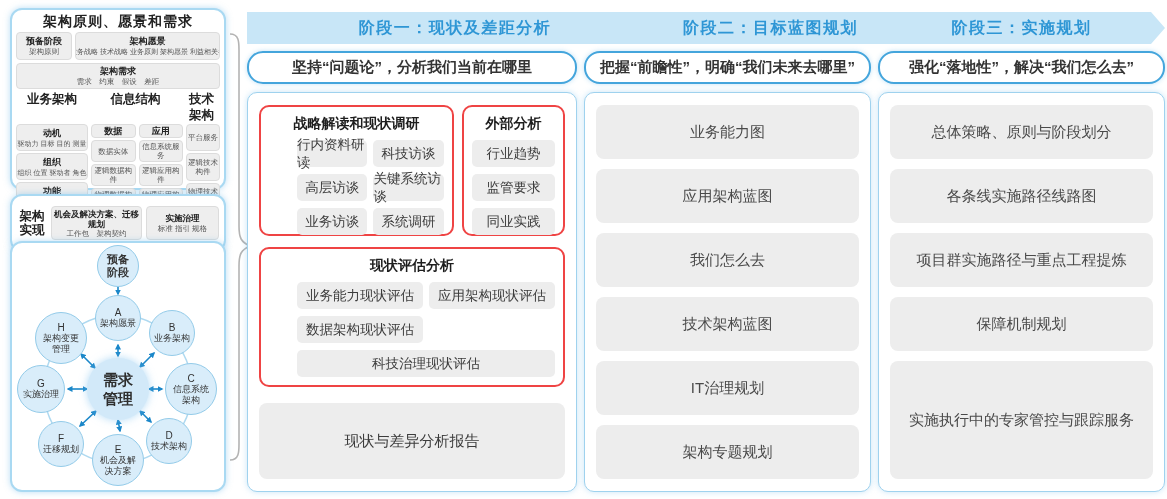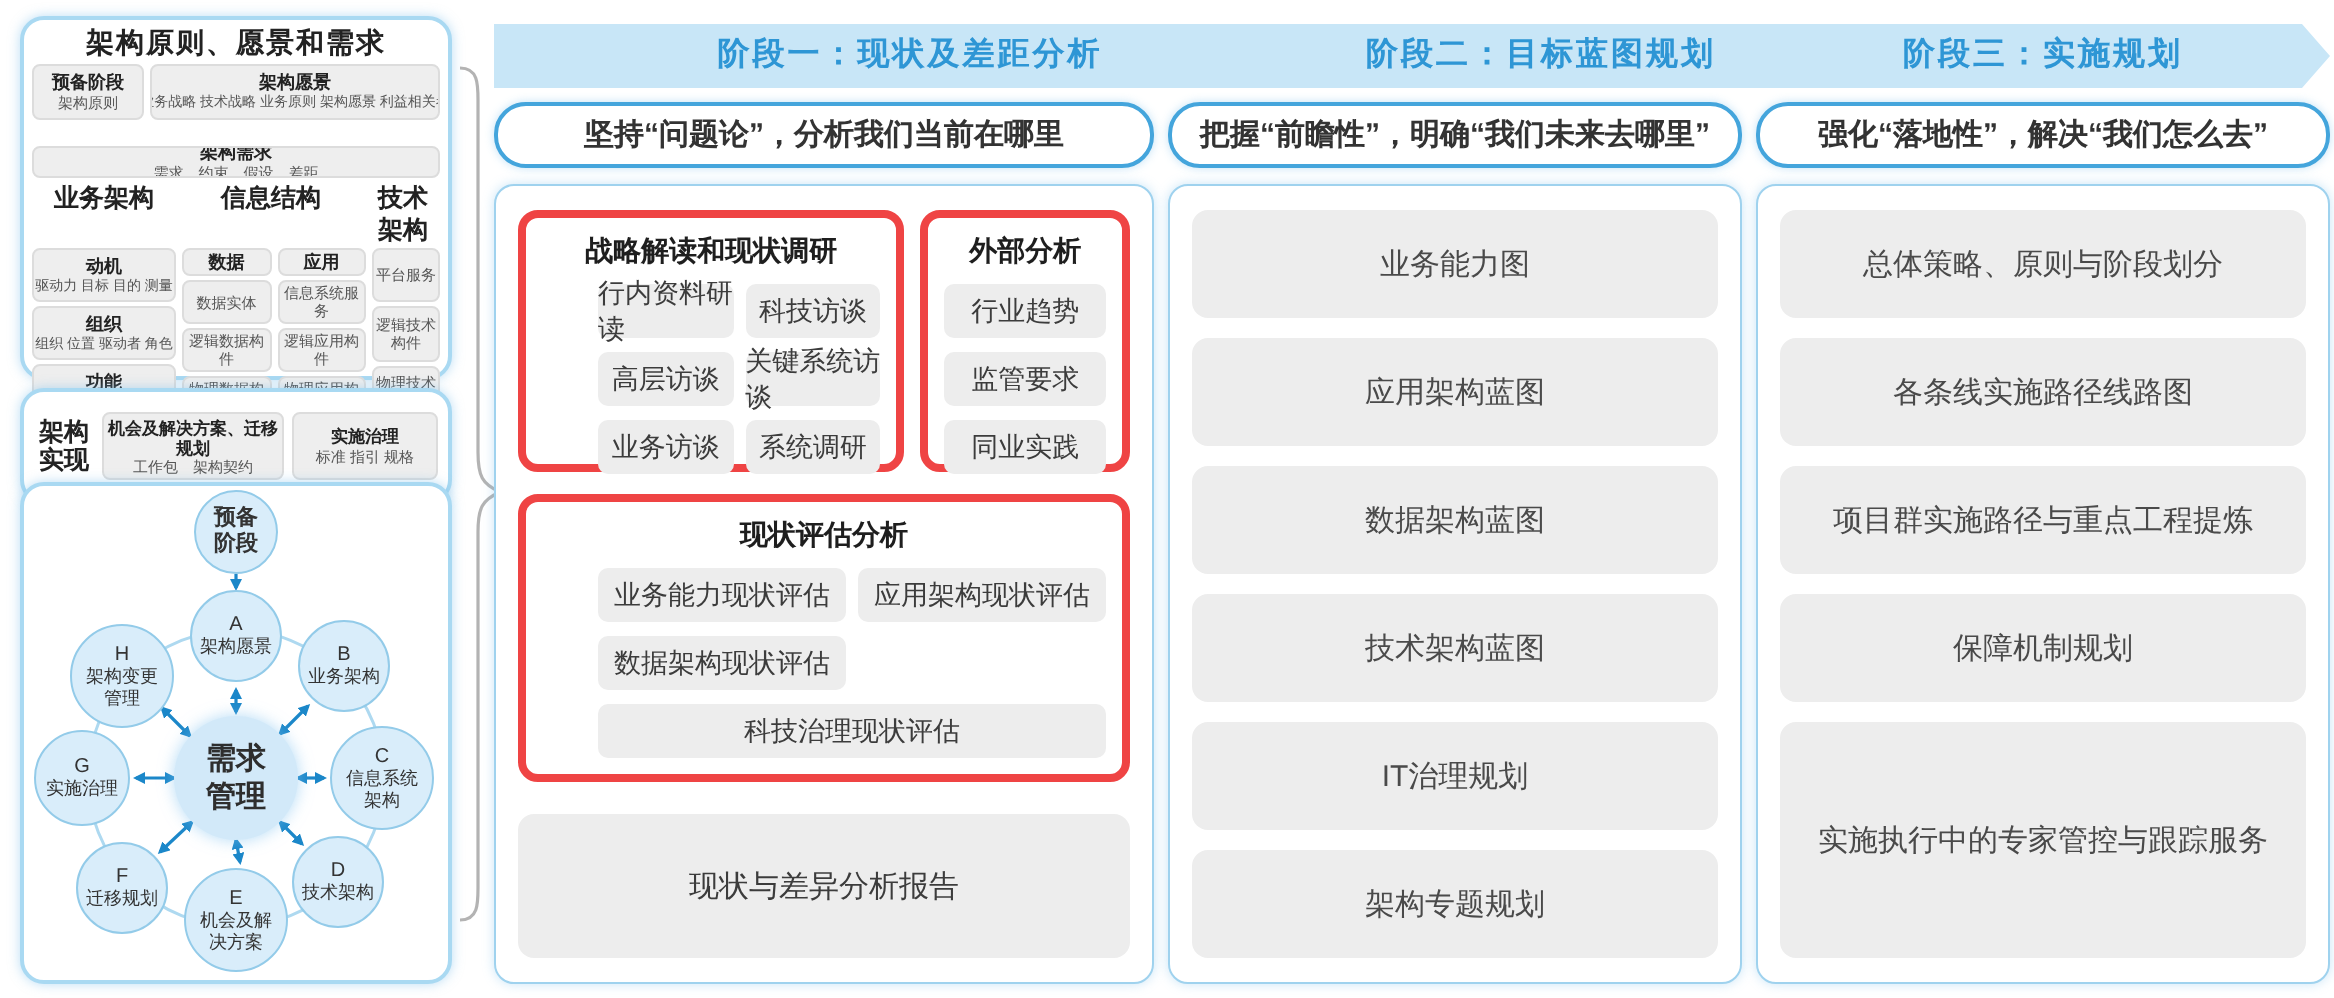--- a/index.html
+++ b/index.html
@@ -16,21 +16,21 @@
 
   .p-title{font-size:14px;font-weight:bold;text-align:center;color:#222;letter-spacing:1px;line-height:17px;}
   .gbox{background:#eee;border:1px solid #dcdcdc;border-radius:4px;box-sizing:border-box;
         display:flex;flex-direction:column;justify-content:center;align-items:center;overflow:hidden;}
   .mini-t{font-size:9px;font-weight:bold;color:#222;line-height:11px;white-space:nowrap;}
   .mini-s{font-size:7.5px;color:#555;line-height:9px;white-space:nowrap;}
 
   .rowA{display:flex;gap:3px;margin-top:2px;}
   .rowA .prep{width:56px;height:28px;}
   .rowA .vision{flex:1;height:28px;}
-  .reqbox{margin-top:13px;height:16px;text-align:right;}
+  .reqbox{margin-top:3px;height:26px;text-align:right;}
 
   .hdr3{display:flex;margin-top:2px;}
   .hdr3 div{font-size:12.5px;font-weight:bold;color:#222;text-align:center;line-height:16px;}
   .hdr-biz{width:72px;} .hdr-info{width:95px;} .hdr-tech{flex:1;}
 
   .cols3{display:flex;gap:3px;margin-top:1px;align-items:stretch;}
   .col-biz{width:72px;display:flex;flex-direction:column;gap:2px;}
   .col-biz .gbox{height:27px;}
   .col-info{width:92px;display:flex;gap:3px;}
   .subcol{flex:1;display:flex;flex-direction:column;gap:2px;}
@@ -77,21 +77,21 @@
   .subtitle{height:33px;margin-top:7px;border:2px solid #44a5dc;border-radius:16px;
             background:#fff;display:flex;align-items:center;justify-content:center;
             font-size:15px;font-weight:bold;color:#333;box-sizing:border-box;
             box-shadow:0 0 5px rgba(120,190,235,.45);}
 
   .panel{flex:1;margin-top:8px;margin-bottom:7px;background:#fff;
          border:1.5px solid #9fd2ee;border-radius:10px;box-sizing:border-box;
          box-shadow:0 0 6px rgba(120,190,235,.4);padding:12px 11px;
          display:flex;flex-direction:column;}
 
-  .grp{border:4px solid #ef4444;border-radius:10px;padding:6px 8px 8px;box-sizing:border-box;background:#fff;}
+  .grp{border:2px solid #ef4444;border-radius:10px;padding:6px 8px 8px;box-sizing:border-box;background:#fff;}
   .grp-title{font-size:14px;font-weight:bold;text-align:center;color:#1e1e1e;margin:2px 0 7px;}
   .item{background:#ededed;border-radius:5px;display:flex;align-items:center;justify-content:center;
         font-size:13.5px;color:#3c3c3c;height:27px;}
   .row1{display:flex;gap:8px;height:131px;}
   .g-research{flex:2.1;} .g-external{flex:1;}
   .grid2{display:grid;grid-template-columns:1fr 1fr;gap:7px 6px;margin-left:28px;}
   .grid1{display:grid;grid-template-columns:1fr;gap:7px;text-align:center;}
   .g-eval{margin-top:11px;}
   .g-eval .span2{grid-column:1 / 3;}
   .report{margin-top:16px;flex:1;background:#ededed;border-radius:8px;
@@ -304,21 +304,21 @@
       </div>
     </div>
 
     <div class="phase ph2">
       <div class="banner">阶段二：目标蓝图规划</div>
       <div class="subtitle">把握“前瞻性”，明确“我们未来去哪里”</div>
       <div class="panel">
         <div class="stack">
           <div class="bigitem">业务能力图</div>
           <div class="bigitem">应用架构蓝图</div>
-          <div class="bigitem">数据架构蓝图</div>
+          <div class="bigitem">我们怎么去</div>
           <div class="bigitem">技术架构蓝图</div>
           <div class="bigitem">IT治理规划</div>
           <div class="bigitem">架构专题规划</div>
         </div>
       </div>
     </div>
 
     <div class="phase ph3">
       <div class="banner">阶段三：实施规划</div>
       <div class="subtitle">强化“落地性”，解决“我们怎么去”</div>

